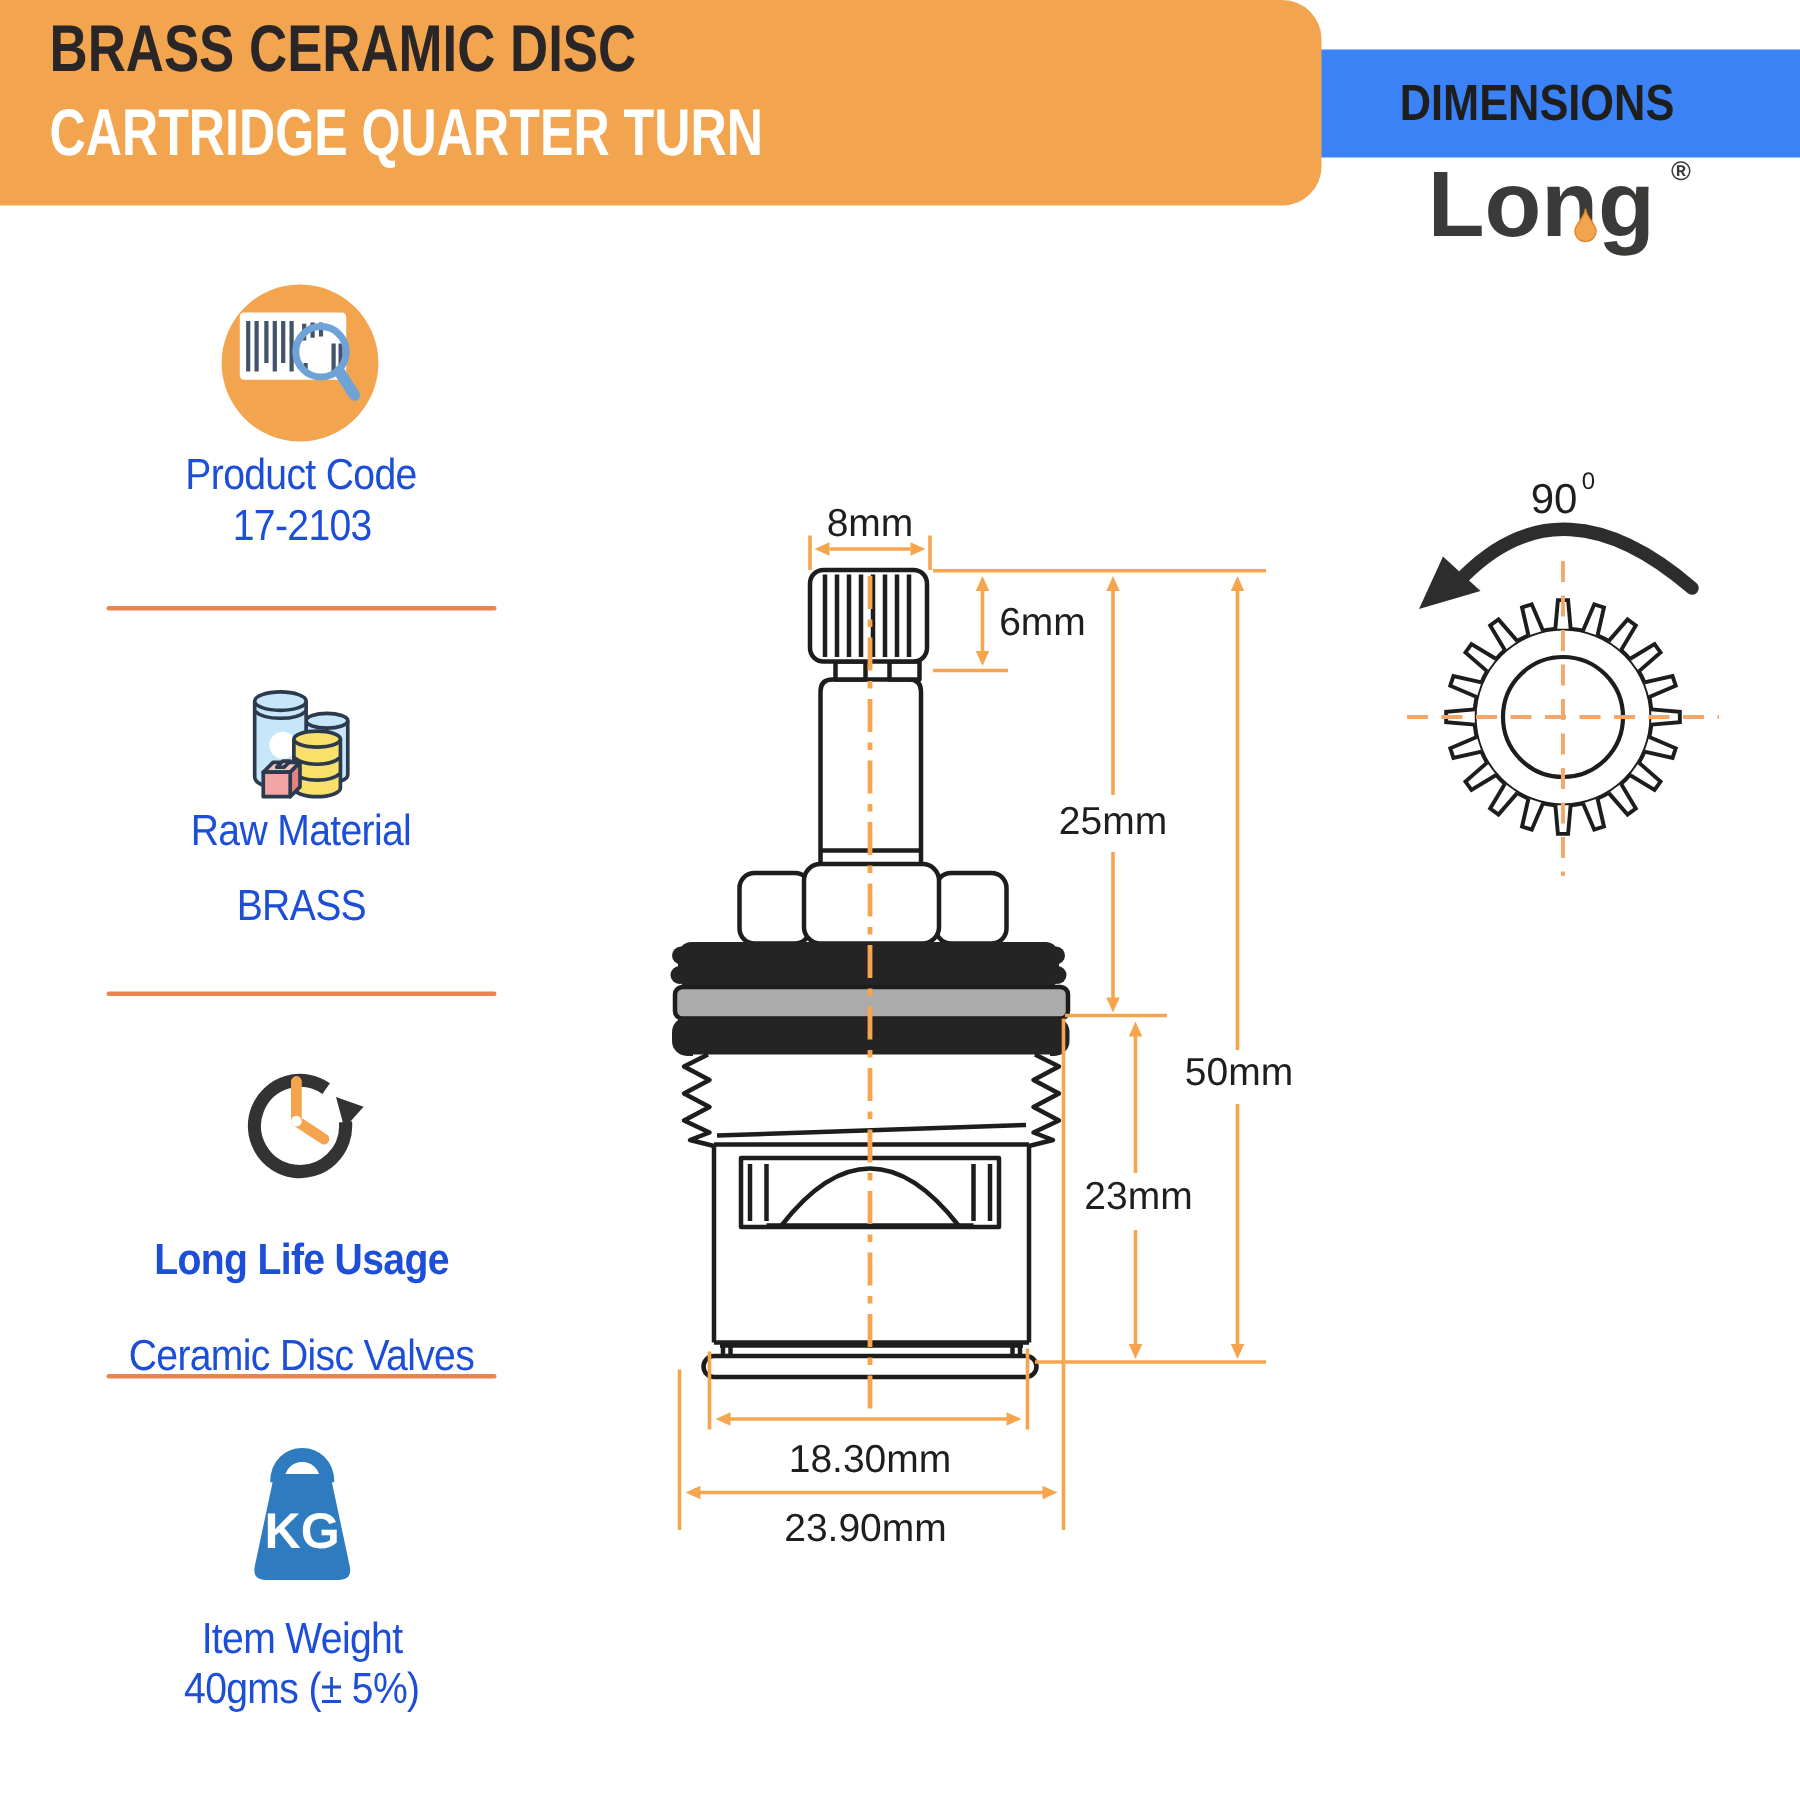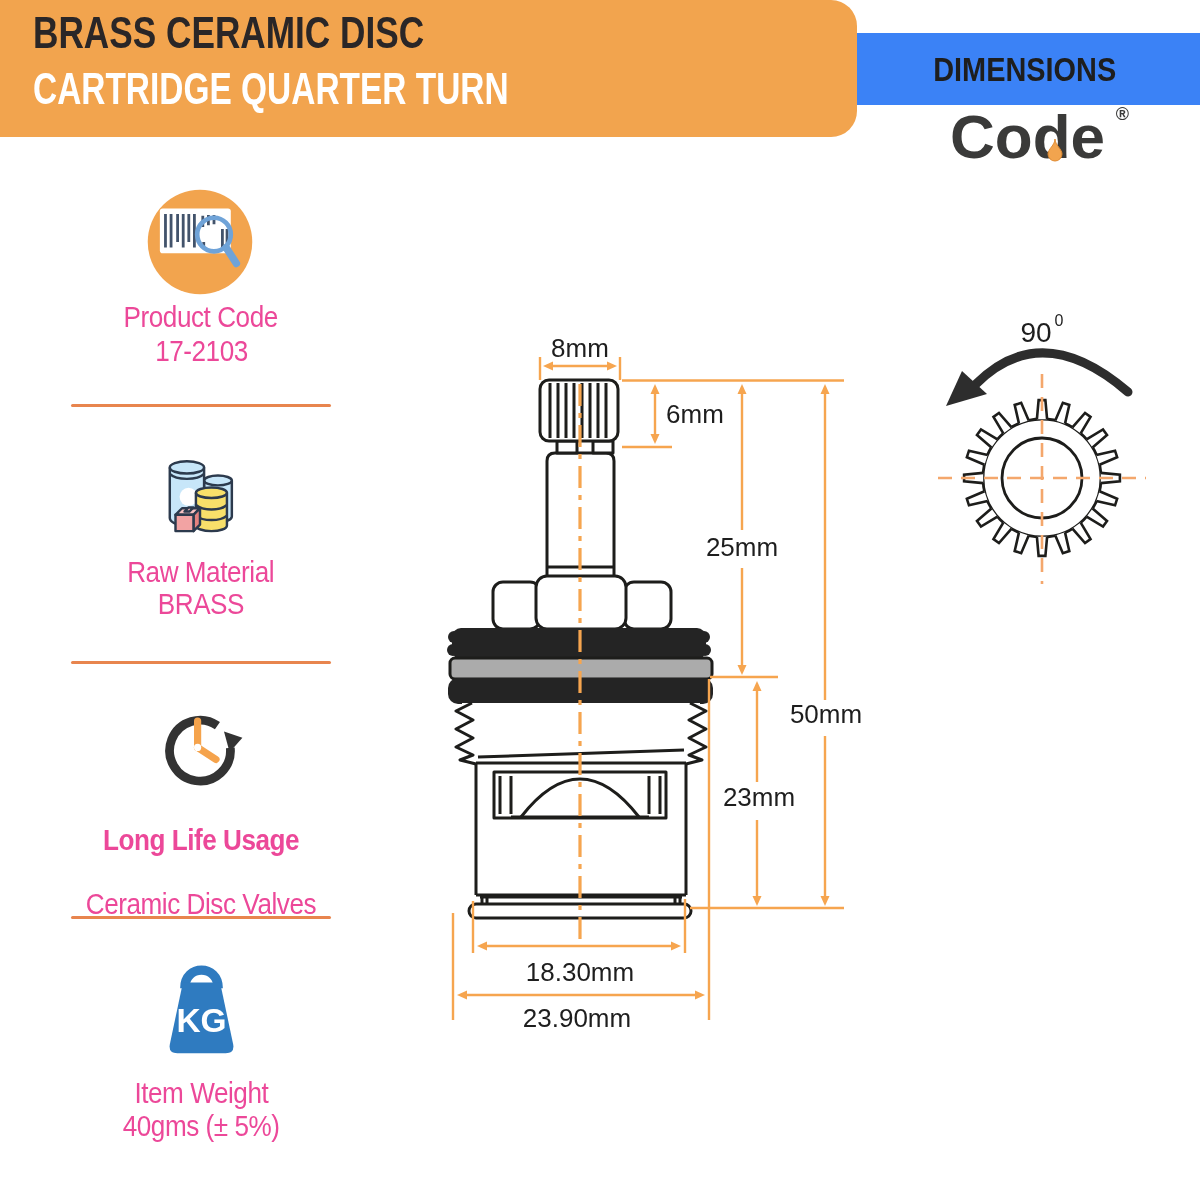--- a/index.html
+++ b/index.html
@@ -21,44 +21,44 @@
     display:flex;align-items:center;justify-content:center;
   }
   .dim-bar span{font-size:34px;font-weight:bold;display:inline-block;transform:scaleX(0.85);}
   .brand{position:absolute;left:855px;top:106px;width:345px;display:flex;justify-content:center;z-index:2;}
   .brand-inner{position:relative;}
   .brand-name{font-size:62px;font-weight:bold;letter-spacing:0px;line-height:62px;display:inline-block;}
   .brand-reg{position:absolute;right:-24px;top:-2px;font-size:18px;font-weight:bold;}
   .brand-drop{position:absolute;left:97px;top:33px;}
   
   .side-text{position:absolute;left:51px;width:300px;text-align:center;
-    font-size:29px;color:#ec4899;letter-spacing:-0.5px;white-space:nowrap;}
+    font-size:29px;color:#1d4ed8;letter-spacing:-0.5px;white-space:nowrap;}
   .side-text span{display:inline-block;transform:scaleX(0.9);}
   .side-value{font-weight:normal;}
   .divider{position:absolute;left:71px;width:260px;height:3px;border-radius:2px;}
   .icon-abs{position:absolute;}
   
   .draw-layer{position:absolute;left:0;top:0;z-index:1;}
   text{font-family:"Liberation Sans", sans-serif;}
 </style>
 </head>
 <body>
 
-<div class="banner" style="background:#F2A44E;">
+<div class="banner" style="background:#F2A44E;padding-left:24px;">
   <div class="banner-line banner-line1" style="color:#2A2627;"><span>BRASS CERAMIC DISC</span></div>
   <div class="banner-line banner-line2" style="color:#FFFFFF;"><span>CARTRIDGE QUARTER TURN</span></div>
 </div>
 
 <div class="dim-bar" style="background:#3b82f6;">
   <span style="color:#1E1E1E;">DIMENSIONS</span>
 </div>
 
 <div class="brand">
   <div class="brand-inner">
-    <span class="brand-name" style="color:#3A3A39;">Code</span>
+    <span class="brand-name" style="color:#3A3A39;">Long</span>
     <span class="brand-reg" style="color:#3A3A39;">®</span>
     <svg class="brand-drop" width="16" height="23" viewBox="0 0 16 23">
       <path d="M8 0 C8 6 1 10 1 15 A 7 7 0 0 0 15 15 C15 10 8 6 8 0 Z" fill="#F2A44E" stroke="#E08A30" stroke-width="1"></path>
     </svg>
   </div>
 </div>
 
 <svg class="icon-abs" style="left:144px;top:186px;" width="112" height="112" viewBox="0 0 120 120">
   <circle cx="60" cy="60" r="56" fill="#F2A44E"></circle>
   <rect x="17" y="24" width="76" height="48" rx="3" fill="#ffffff"></rect>
@@ -85,21 +85,21 @@
     <circle cx="46" cy="62" r="11" fill="#ffffff" stroke="none"></circle>
     <path d="M55 57 v40 c0 4 8.5 7 19 7 s19-3 19-7 V57" fill="#F8E06A"></path>
     <ellipse cx="74" cy="57" rx="19" ry="6.5" fill="#F8E06A"></ellipse>
     <path d="M55 72 c4 3.5 11 5.5 19 5.5 s15-2 19-5.5 M55 85 c4 3.5 11 5.5 19 5.5 s15-2 19-5.5" fill="none"></path>
     <path d="M30 84 L38 76 L60 76 L52 84 Z" fill="#F7C1C1"></path>
     <path d="M52 84 L60 76 L60 96 L52 104 Z" fill="#E5827F"></path>
     <rect x="30" y="84" width="22" height="20" fill="#F2A3A3"></rect>
     <path d="M41 80 l5 -5 l6 0 l-5 5 Z" fill="#F7C1C1"></path>
   </g>
 </svg>
-<div class="side-text" style="top:556px;"><span>Raw Material</span></div>
+<div class="side-text" style="top:538px;"><span>Raw Material</span></div>
 <div class="side-text side-value" style="top:588px;"><span>BRASS</span></div>
 
 <div class="divider" style="top:661px;background:#E8854E;"></div>
 
 <svg class="icon-abs" style="left:152px;top:701px;" width="96" height="96" viewBox="0 0 120 120">
   <path d="M 81.8 30.9 A 38 38 0 1 0 97.9 58.7" fill="none" stroke="#333333" stroke-width="11"></path>
   <polygon points="90,38 113,46 97,64" fill="#333333"></polygon>
   <line x1="57" y1="58" x2="57" y2="25" stroke="#F5A34C" stroke-width="9" stroke-linecap="round"></line>
   <line x1="57" y1="58" x2="80" y2="73" stroke="#F5A34C" stroke-width="9" stroke-linecap="round"></line>
   <circle cx="57" cy="58" r="4.5" fill="#ffffff"></circle>

